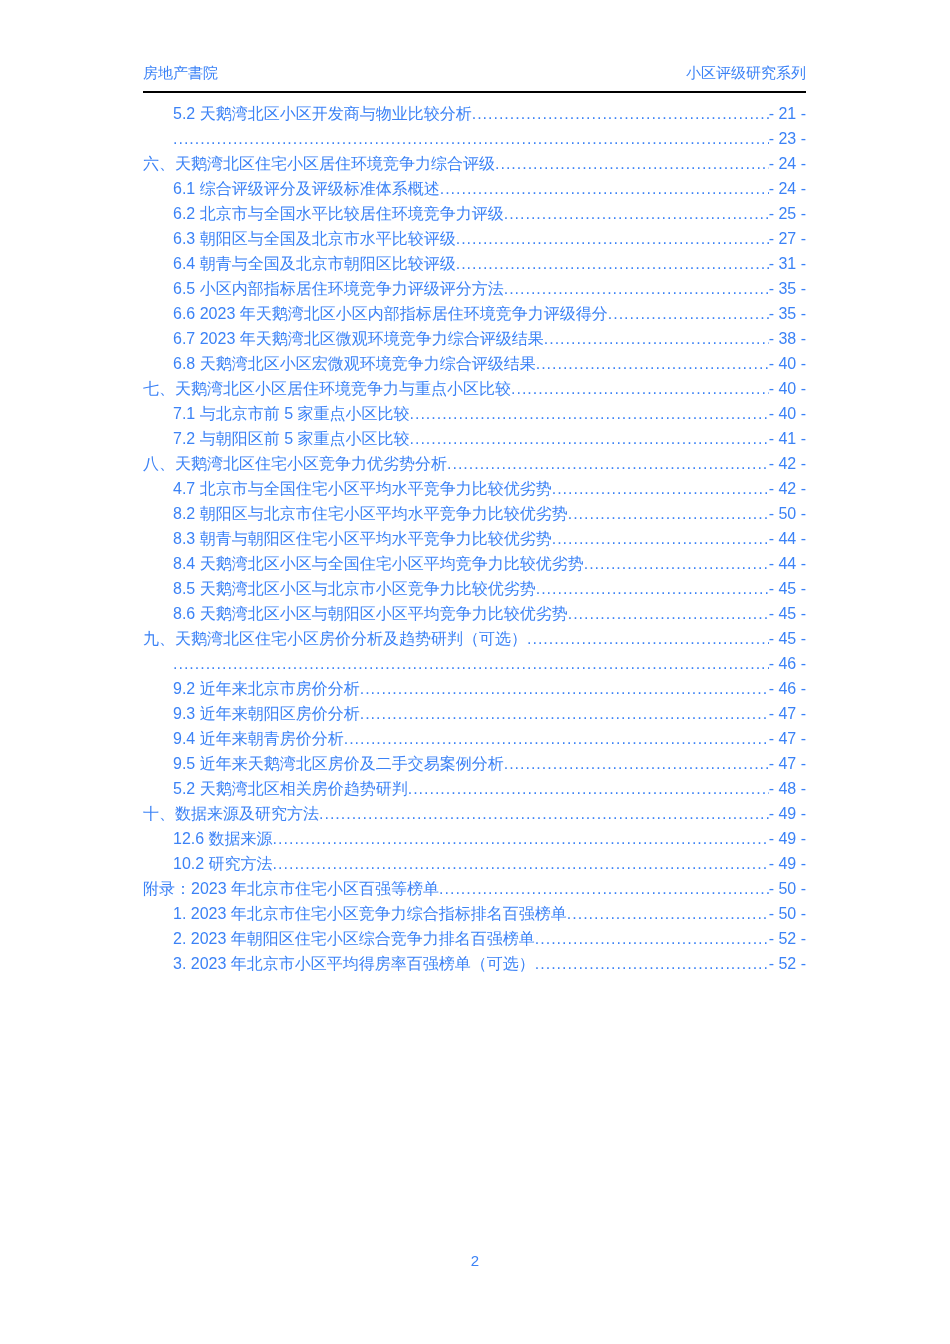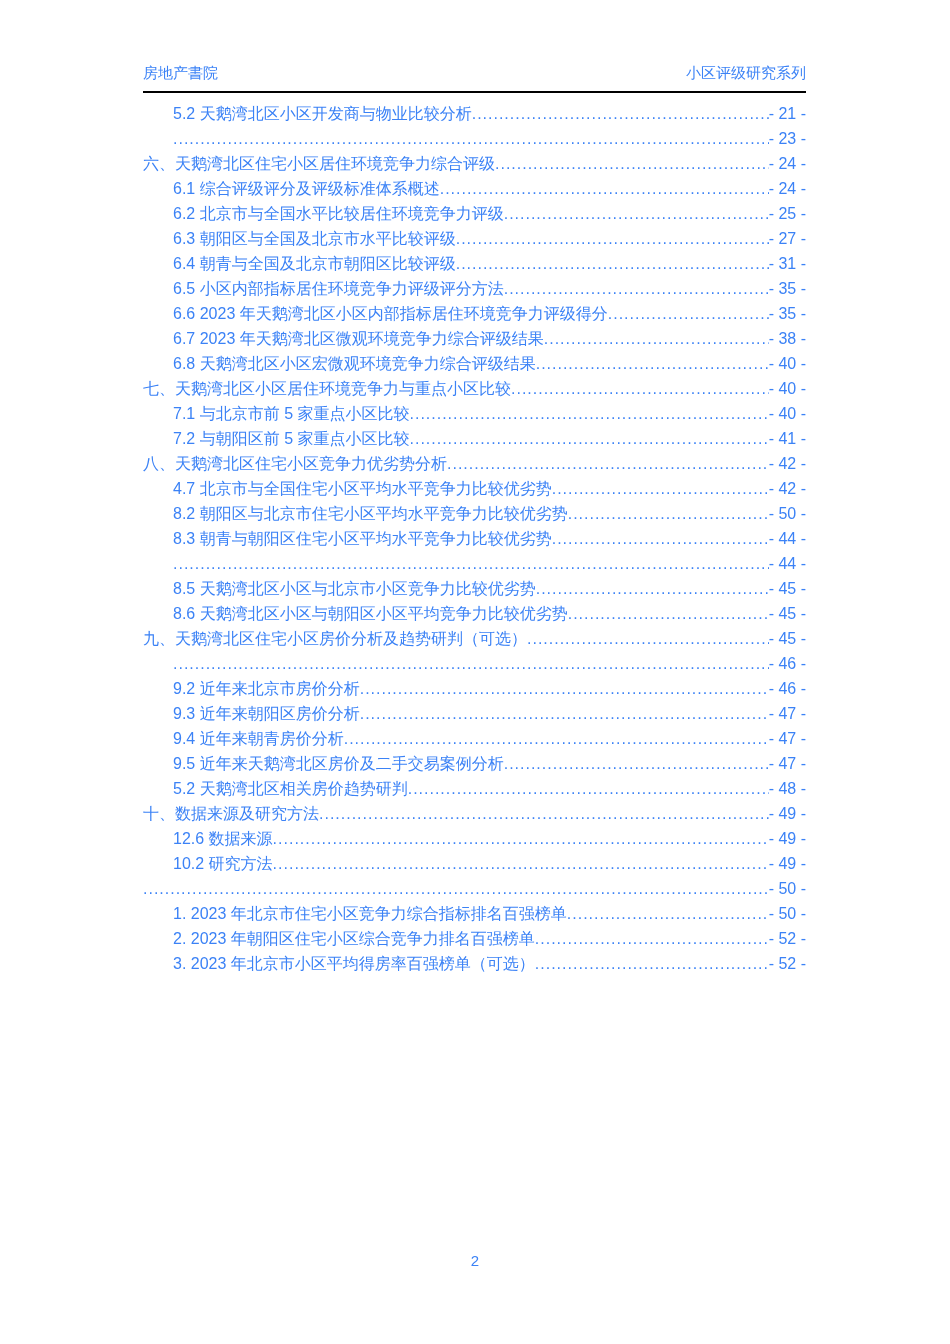--- a/index.html
+++ b/index.html
@@ -162,20 +162,21 @@
       <span class="toc-label">8.2 朝阳区与北京市住宅小区平均水平竞争力比较优劣势</span>
       <span class="toc-leader">................................................................................................................................................................................................................................................</span>
       <span class="toc-page">- 50 -</span>
     </div>
       <div class="toc-row level-2">
       <span class="toc-label">8.3 朝青与朝阳区住宅小区平均水平竞争力比较优劣势</span>
       <span class="toc-leader">................................................................................................................................................................................................................................................</span>
       <span class="toc-page">- 44 -</span>
     </div>
       <div class="toc-row level-2">
+      <span class="toc-label">8.4 天鹅湾北区小区与全国住宅小区平均竞争力比较优劣势</span>
       <span class="toc-leader">................................................................................................................................................................................................................................................</span>
       <span class="toc-page">- 44 -</span>
     </div>
       <div class="toc-row level-2">
       <span class="toc-label">8.5 天鹅湾北区小区与北京市小区竞争力比较优劣势</span>
       <span class="toc-leader">................................................................................................................................................................................................................................................</span>
       <span class="toc-page">- 45 -</span>
     </div>
       <div class="toc-row level-2">
       <span class="toc-label">8.6 天鹅湾北区小区与朝阳区小区平均竞争力比较优劣势</span>
@@ -225,20 +226,21 @@
       <span class="toc-label">12.6 数据来源</span>
       <span class="toc-leader">................................................................................................................................................................................................................................................</span>
       <span class="toc-page">- 49 -</span>
     </div>
       <div class="toc-row level-2">
       <span class="toc-label">10.2 研究方法</span>
       <span class="toc-leader">................................................................................................................................................................................................................................................</span>
       <span class="toc-page">- 49 -</span>
     </div>
       <div class="toc-row level-1">
+      <span class="toc-label">附录：2023 年北京市住宅小区百强等榜单</span>
       <span class="toc-leader">................................................................................................................................................................................................................................................</span>
       <span class="toc-page">- 50 -</span>
     </div>
       <div class="toc-row level-2">
       <span class="toc-label">1.  2023 年北京市住宅小区竞争力综合指标排名百强榜单</span>
       <span class="toc-leader">................................................................................................................................................................................................................................................</span>
       <span class="toc-page">- 50 -</span>
     </div>
       <div class="toc-row level-2">
       <span class="toc-label">2.  2023 年朝阳区住宅小区综合竞争力排名百强榜单</span>

